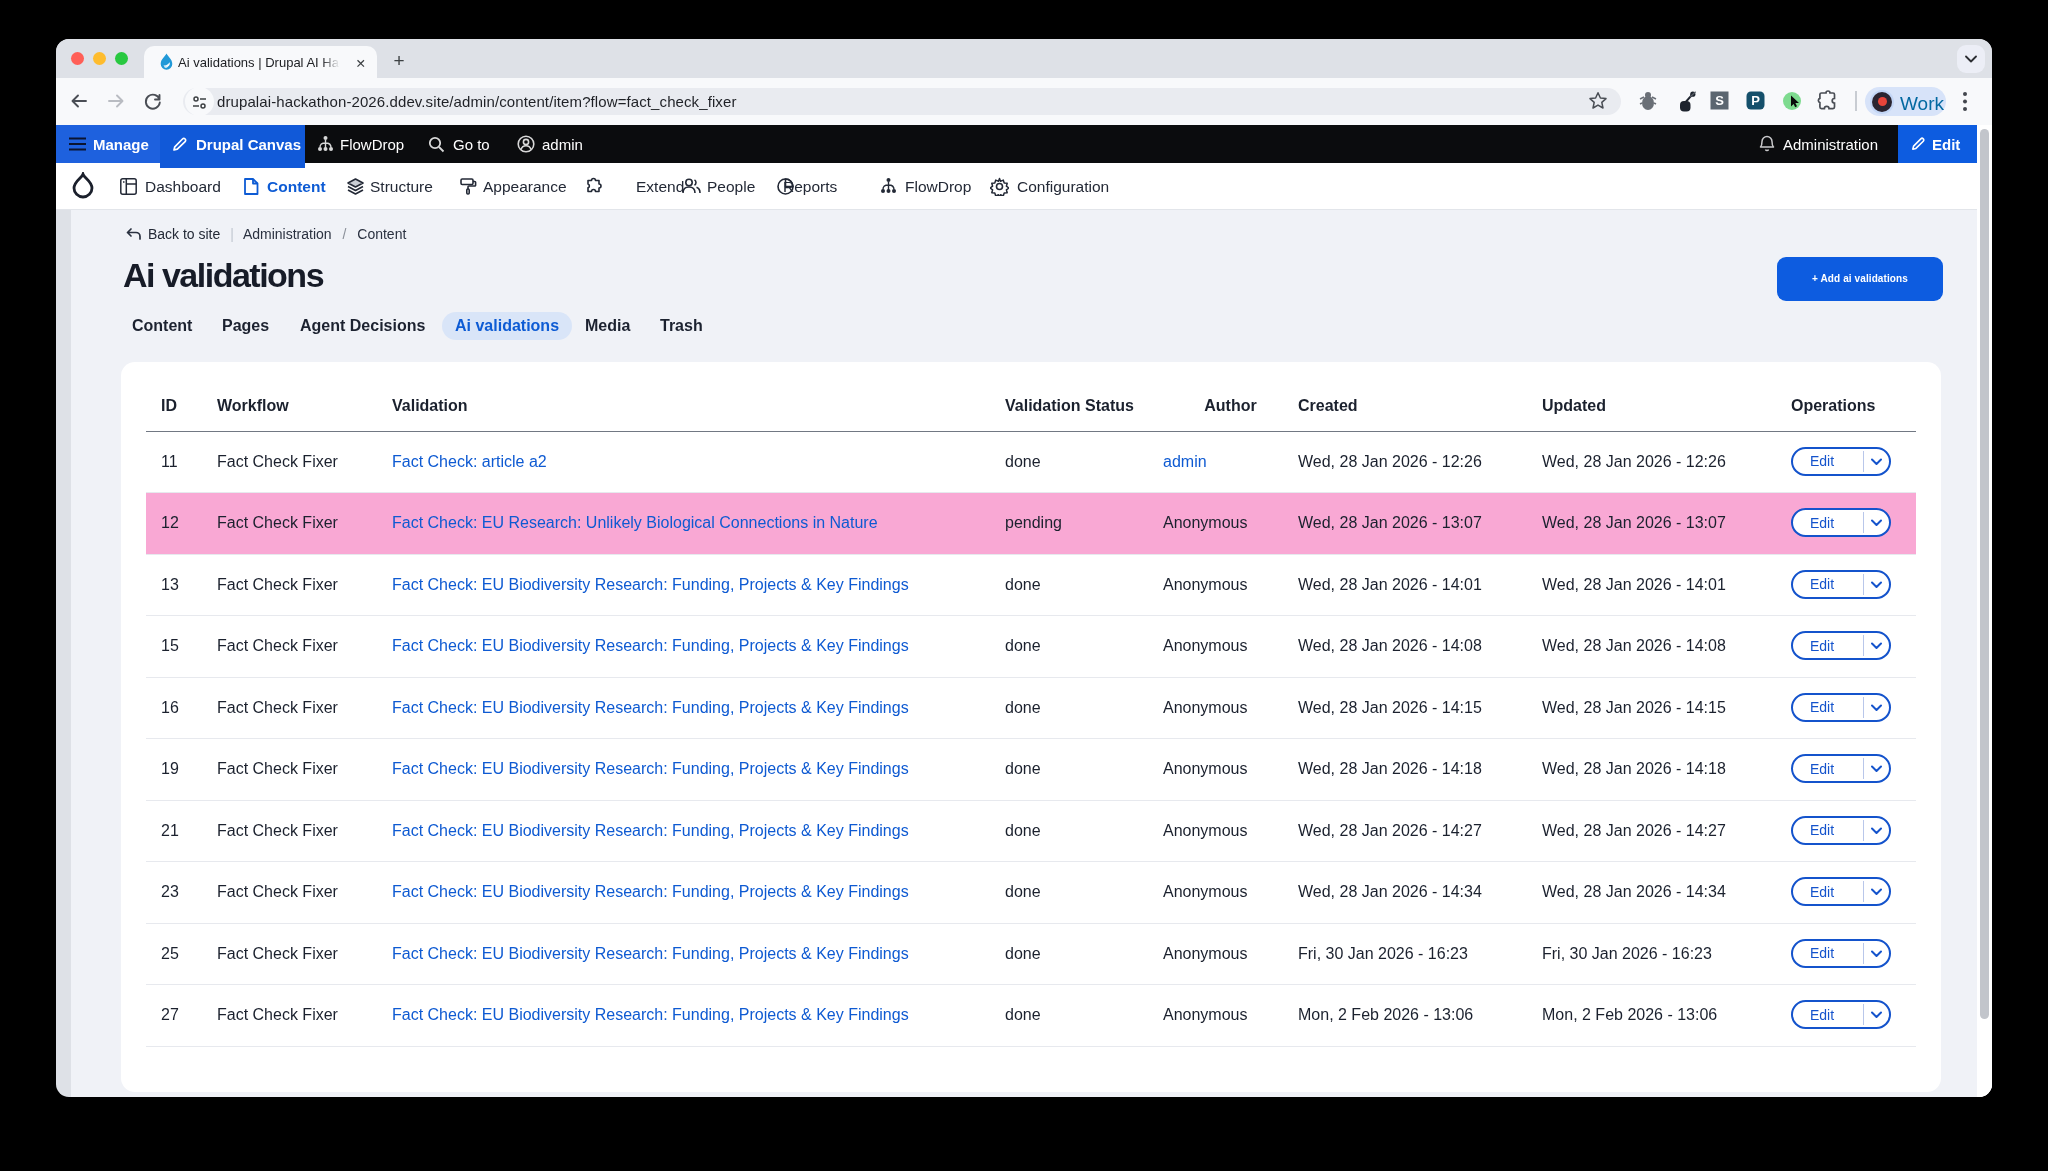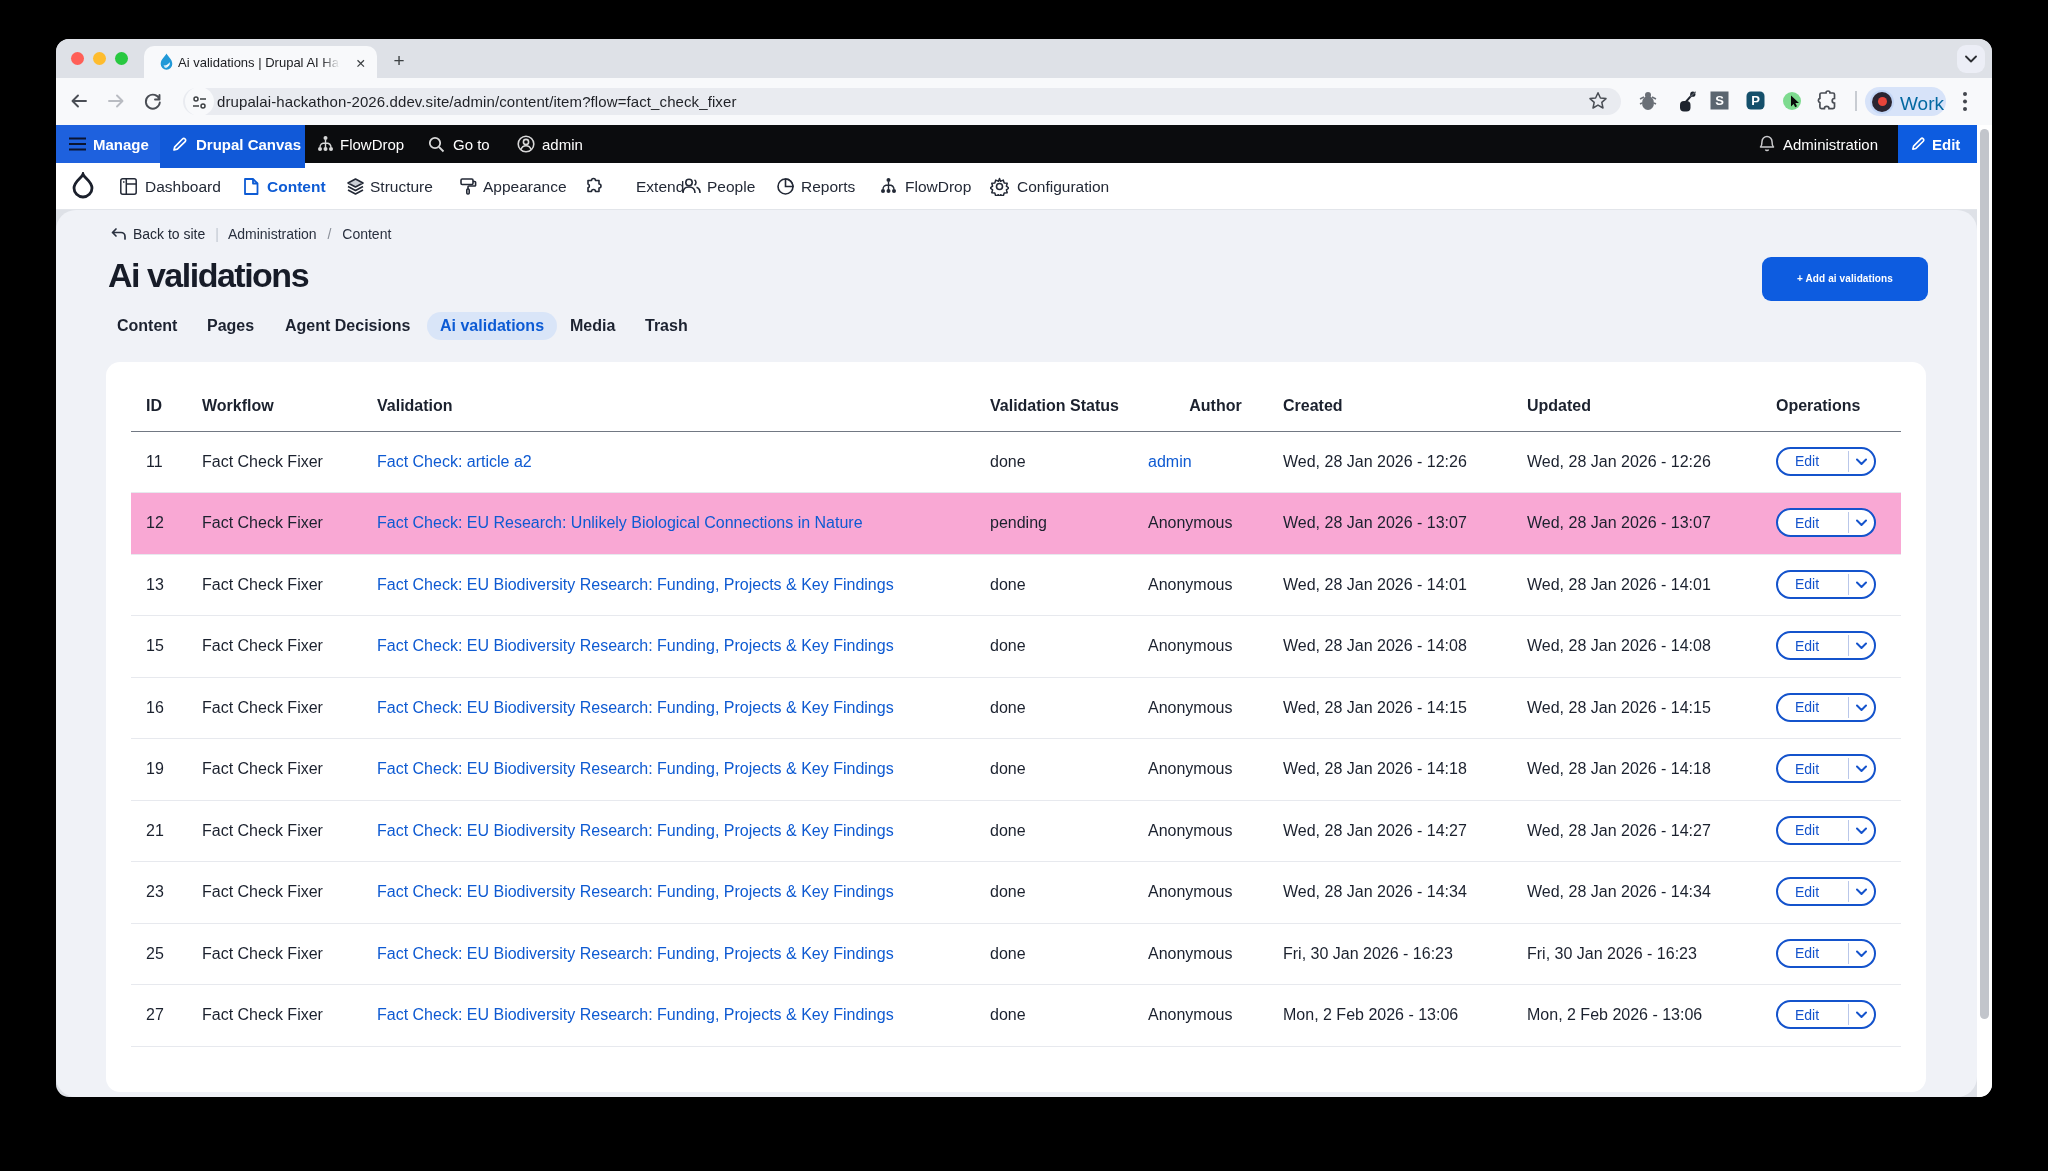--- a/index.html
+++ b/index.html
@@ -36,21 +36,21 @@
 .bellwrap { position:absolute; top:10px; }
 .editbtn { position:absolute; left:1842px; top:0; width:79px; height:38px; background:#0d5ce0; }
 
 
 .tb2 { position:absolute; left:0; top:124px; width:1921px; height:47px; background:#fff; border-bottom:1px solid #e2e5ea; }
 .tb2 .item { position:absolute; top:15px; font-size:15.5px; font-weight:500; color:#232936; white-space:nowrap; }
 .tb2 .item.act { color:#0d5bd4; font-weight:700; }
 .tb2 svg { position:absolute; top:14px; }
 
 
-.page { position:absolute; left:0; top:171px; width:1921px; height:887px; background:#f0f2f7;border-radius:20px; }
+.page { position:absolute; left:15px; top:171px; width:1921px; height:887px; background:#f0f2f7; }
 .crumb { position:absolute; left:54px; top:16px; font-size:14px; color:#2a3140; }
 .h1 { position:absolute; left:52px; top:46px; font-size:34px; font-weight:700; letter-spacing:-1.5px; color:#171c28; }
 .addbtn { position:absolute; left:1706px; top:47px; width:166px; height:44px; background:#0d5ce0; border-radius:9px; color:#fff; font-size:10px; font-weight:700; text-align:center; line-height:44px; letter-spacing:0.1px; }
 .tabs { position:absolute; left:0; top:103px; height:30px; width:100%; }
 .tabs span { position:absolute; top:4px; font-size:16px; font-weight:700; color:#1c2230; white-space:nowrap; }
 .tabs .pillact { background:#d9e5f8; color:#0d5bd4; border-radius:16px; padding:5px 13px; top:-1px; }
 .card { position:absolute; left:50px; top:152px; width:1820px; height:730px; background:#fff; border-radius:14px; }
 table { border-collapse:collapse; table-layout:fixed; width:1770px; margin:0 25px; font-size:16px; color:#1b212e; }
 th { font-weight:700; text-align:left; height:69px; vertical-align:middle; padding-top:20px; font-size:16px; color:#1b212e; }
 td { height:61.5px; vertical-align:middle; }
@@ -246,21 +246,21 @@
     <svg style="left:625px" width="21" height="18" viewBox="0 0 21 18">
         <circle cx="8" cy="5.5" r="3.2" fill="none" stroke="#232936" stroke-width="1.6"></circle>
         <path d="M2 16 c0 -4 2.5 -6 6 -6 s6 2 6 6" fill="none" stroke="#232936" stroke-width="1.6"></path>
         <path d="M13.5 2.8 a3.2 3.2 0 0 1 0 5.4 M15.5 10.3 c2.2 0.7 3.5 2.6 3.5 5.7" fill="none" stroke="#232936" stroke-width="1.6"></path>
       </svg>
     <span class="item" style="left:651px">People</span>
     <svg style="left:720px" width="19" height="19" viewBox="0 0 19 19">
         <circle cx="9.5" cy="9.5" r="7.5" fill="none" stroke="#232936" stroke-width="1.6"></circle>
         <path d="M9.5 9.5 V2 A7.5 7.5 0 0 1 17 9.5 Z" fill="none" stroke="#232936" stroke-width="1.6"></path>
       </svg>
-    <span class="item" style="left:745px">Reports</span>
+    <span class="item" style="left:727px">Reports</span>
     <svg style="left:824px" width="17" height="18" viewBox="0 0 17 18">
         <circle cx="8.5" cy="3" r="2" fill="#232936"></circle>
         <circle cx="3" cy="14" r="2" fill="#232936"></circle>
         <circle cx="14" cy="14" r="2" fill="#232936"></circle>
         <circle cx="8.5" cy="14" r="2" fill="#232936"></circle>
         <path d="M8.5 5 V14 M8.5 8 C4 8 3 10 3 12.5 M8.5 8 C13 8 14 10 14 12.5" stroke="#232936" stroke-width="1.4" fill="none"></path>
       </svg>
     <span class="item" style="left:849px">FlowDrop</span>
     <svg style="left:934px" width="19" height="19" viewBox="0 0 19 19">
         <circle cx="9.5" cy="9.5" r="3" fill="none" stroke="#232936" stroke-width="1.6"></circle>

